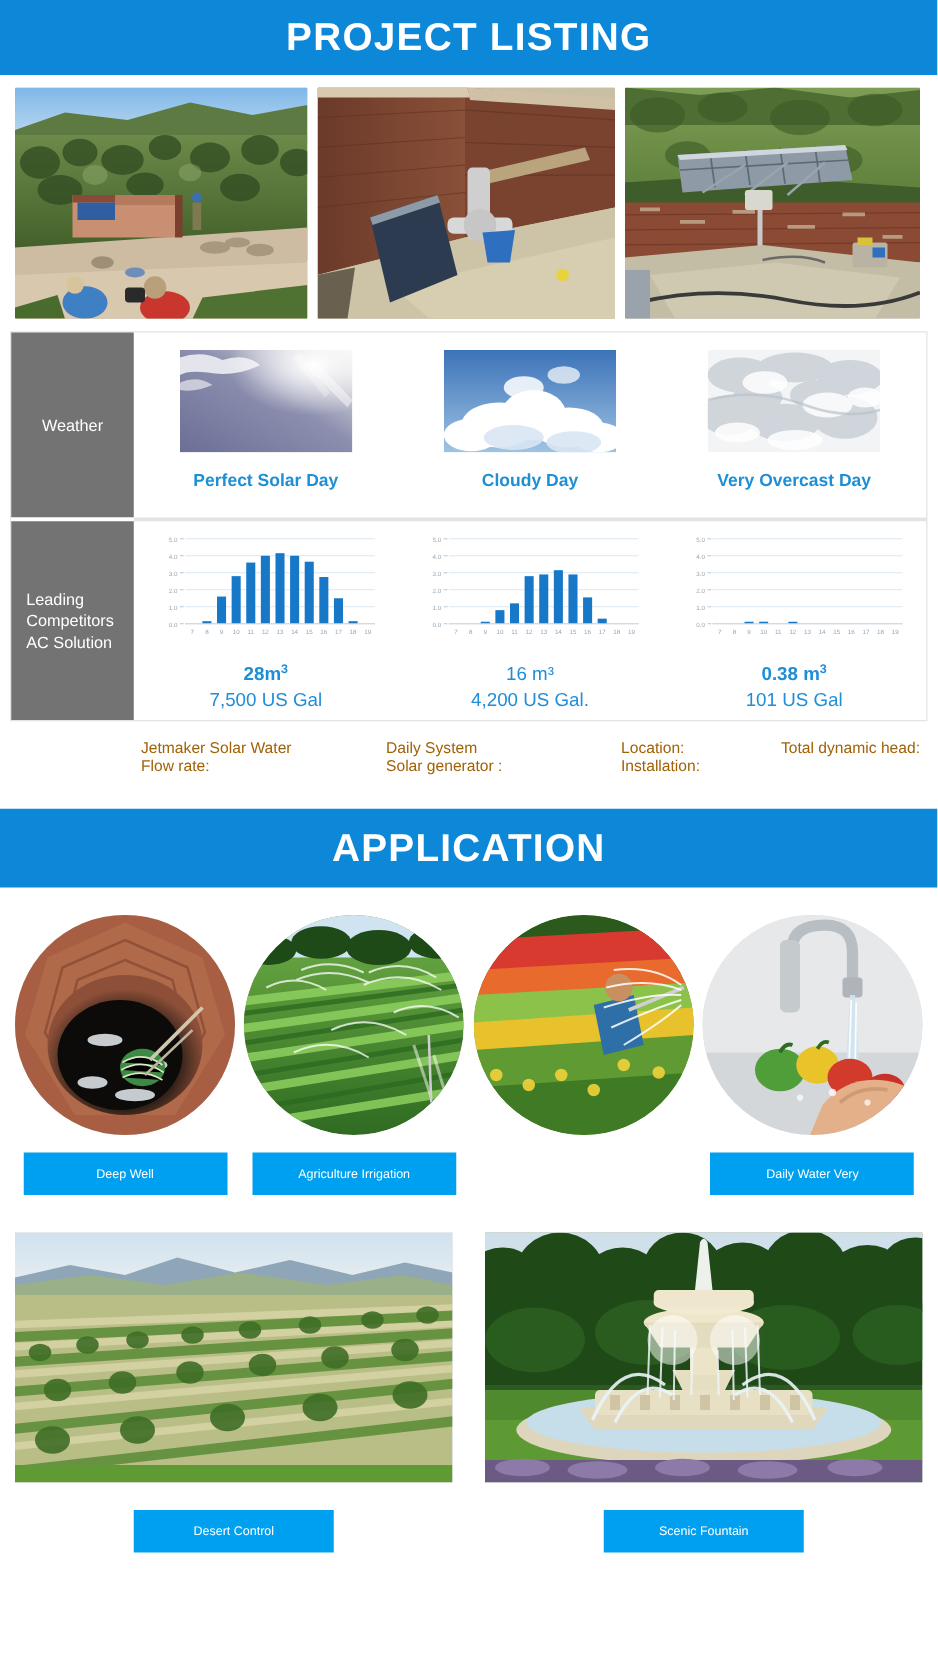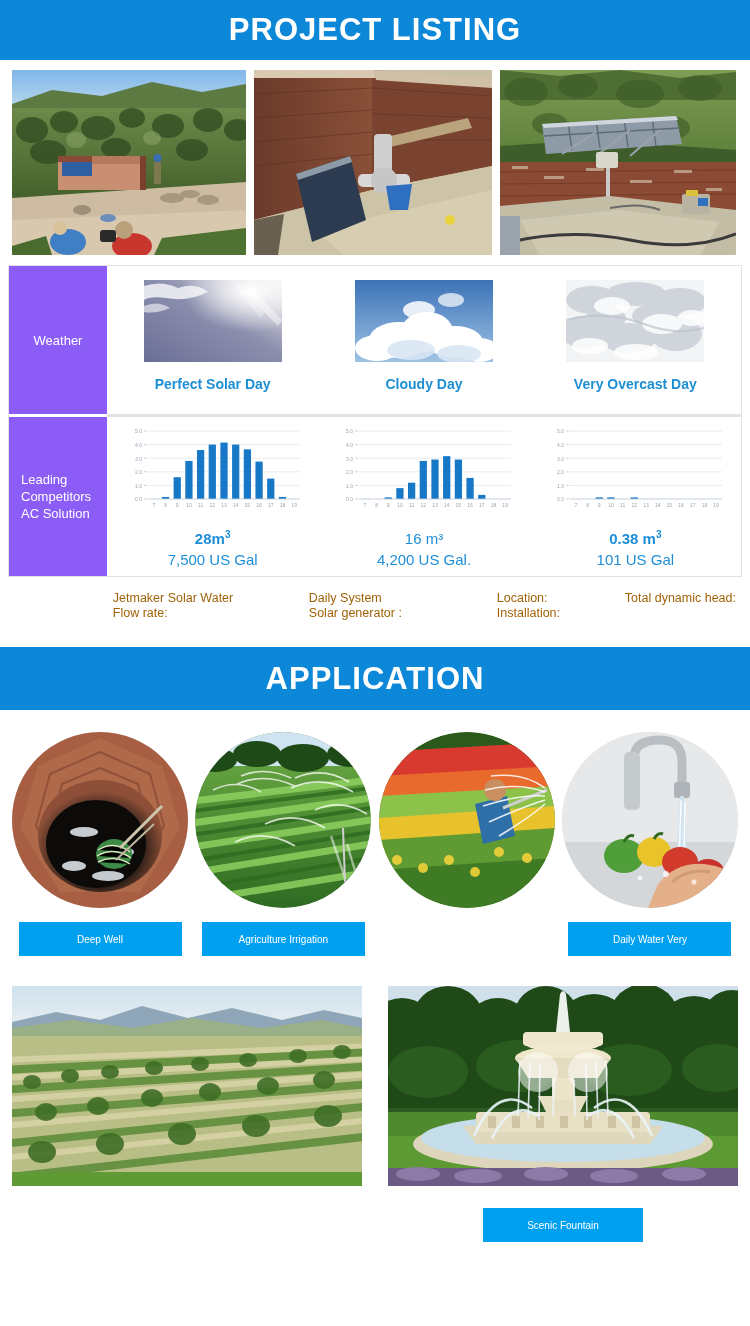--- a/index.html
+++ b/index.html
@@ -38,21 +38,21 @@
 
   
   .table-wrap{
     margin:10px 8px 0 8px;width:734px;box-sizing:border-box;
     border:1px solid #e3e3e3;background:#fff;
   }
   .trow{display:flex;}
   .trow.r1{height:148px;}
   .trow.r2{height:159px;}
   .tlabel{
-    width:98px;flex:0 0 98px;background:#8b5cf6;color:#fff;
+    width:98px;flex:0 0 98px;background:#737373;color:#fff;
     display:flex;align-items:center;font-size:13px;line-height:17px;
     box-sizing:border-box;
   }
   .tlabel.center{justify-content:center;text-align:center;}
   .tlabel.left{justify-content:flex-start;padding-left:12px;text-align:left;}
   .tcells{flex:1;display:flex;}
   .tcell{flex:1;display:flex;flex-direction:column;align-items:center;justify-content:flex-start;}
   .divider-h{height:3px;background:#ffffff;width:98px;}
 
   .wx-img{width:138px;height:82px;margin-top:14px;overflow:hidden;border:0;}
@@ -806,20 +806,21 @@
               <ellipse cx="312" cy="94" rx="11" ry="9"></ellipse>
             <ellipse cx="30" cy="166" rx="14" ry="11"></ellipse>
               <ellipse cx="98" cy="158" rx="14" ry="11"></ellipse>
             <ellipse cx="170" cy="148" rx="14" ry="11"></ellipse>
               <ellipse cx="244" cy="140" rx="14" ry="11"></ellipse>
             <ellipse cx="316" cy="130" rx="14" ry="11"></ellipse>
           </g>
           <rect y="186" width="350" height="14" fill="#5f9a34"></rect>
         </svg>
       </div>
+      <div class="tag">Desert Control</div>
     </div>
 
     <div class="big-item">
       <div class="big-photo">
         <svg viewBox="0 0 350 200" preserveAspectRatio="none">
           <rect width="350" height="200" fill="#2c5a22"></rect>
           <rect width="350" height="40" fill="#cfe0ea"></rect>
           <g fill="#1f4a18">
             <ellipse cx="14" cy="46" rx="34" ry="34"></ellipse>
               <ellipse cx="60" cy="34" rx="36" ry="34"></ellipse>

